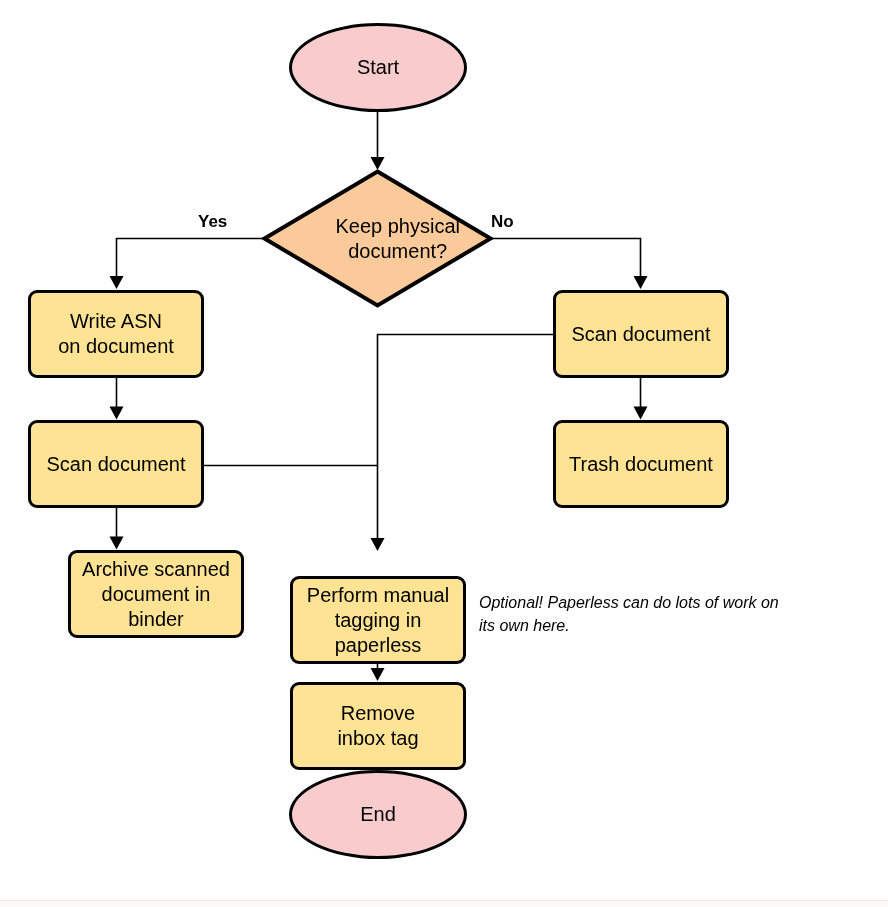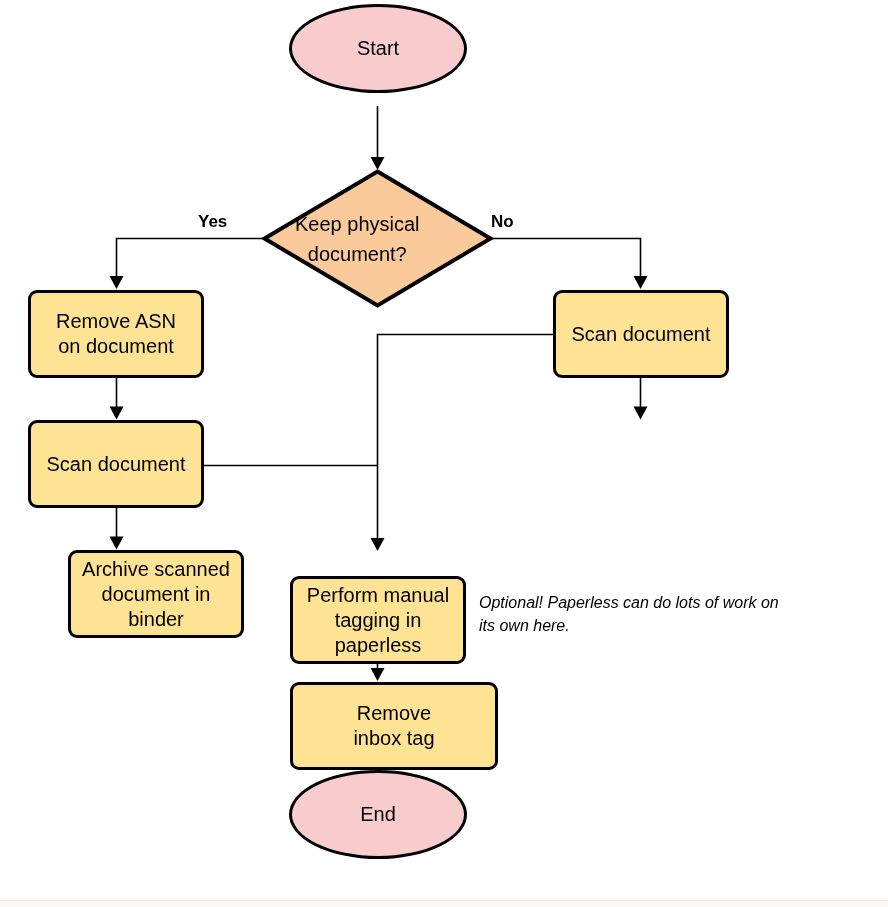--- a/index.html
+++ b/index.html
@@ -52,24 +52,24 @@
     border-radius: 9px;
   }
   .terminator {
     background: var(--terminator-fill);
     border-radius: 50%;
   }
   .decision-label {
     position: absolute;
     display: flex;
     align-items: center;
-    justify-content: flex-start;
+    justify-content: flex-end;
     text-align: center;
     font-size: 20px;
-    line-height: 30px;
+    line-height: 25px;
   }
   .decision-label > span { white-space: pre; }
   .edge-label {
     position: absolute;
     width: 60px;
     text-align: left;
     font-size: 17px;
     line-height: 19px;
     font-weight: bold;
   }
@@ -121,55 +121,58 @@
 
     <path class="edge" d="M377.5,640 L377.5,669"></path>
     <polygon class="arrowhead" points="377.5,681 370.5,668 384.5,668"></polygon>
 
     <path class="edge" d="M377.5,770 L377.5,798.5"></path>
     <polygon class="arrowhead" points="377.5,810.5 370.5,797.5 384.5,797.5"></polygon>
 
     <polygon class="decision-shape" points="377.5,171.5 490.5,238.5 377.5,305.5 264.5,238.5"></polygon>
   </svg>
 
-  <div class="node terminator" style="left:289px; top:4px; width:178px; height:89px;">
+  <div class="node terminator" style="left:289px; top:23px; width:178px; height:89px;">
     <span>Start</span>
   </div>
 
   <div class="decision-label" style="left:295px; top:212px; width:165px; height:53px;">
     <span>Keep physical
 document?</span>
   </div>
 
   <div class="edge-label" style="left:198px; top:212px;">Yes</div>
   <div class="edge-label" style="left:491px; top:212px;">No</div>
 
   <div class="node process" style="left:28px; top:290px; width:176px; height:88px;">
-    <span>Remove ASN
+    <span>Write ASN
 on document</span>
   </div>
   <div class="node process" style="left:28px; top:420px; width:176px; height:88px;">
     <span>Scan document</span>
   </div>
   <div class="node process" style="left:28px; top:550px; width:176px; height:88px;margin-left:40px;">
     <span>Archive scanned
 document in
 binder</span>
   </div>
 
   <div class="node process" style="left:553px; top:290px; width:176px; height:88px;">
     <span>Scan document</span>
   </div>
+  <div class="node process" style="left:553px; top:420px; width:176px; height:88px;">
+    <span>Trash document</span>
+  </div>
 
   <div class="node process" style="left:290px; top:552px; width:176px; height:88px;margin-top:24px;">
     <span>Perform manual
 tagging in
 paperless</span>
   </div>
-  <div class="node process" style="left:290px; top:682px; width:208px; height:88px;justify-content:center;">
+  <div class="node process" style="left:290px; top:682px; width:176px; height:88px;justify-content:center;">
     <span>Remove
 inbox tag</span>
   </div>
 
   <div class="node terminator" style="left:289px; top:770px; width:178px; height:89px;">
     <span>End</span>
   </div>
 
   <div class="annotation" style="left:479px; top:591px;">Optional! Paperless can do lots of work on
 its own here.</div>

